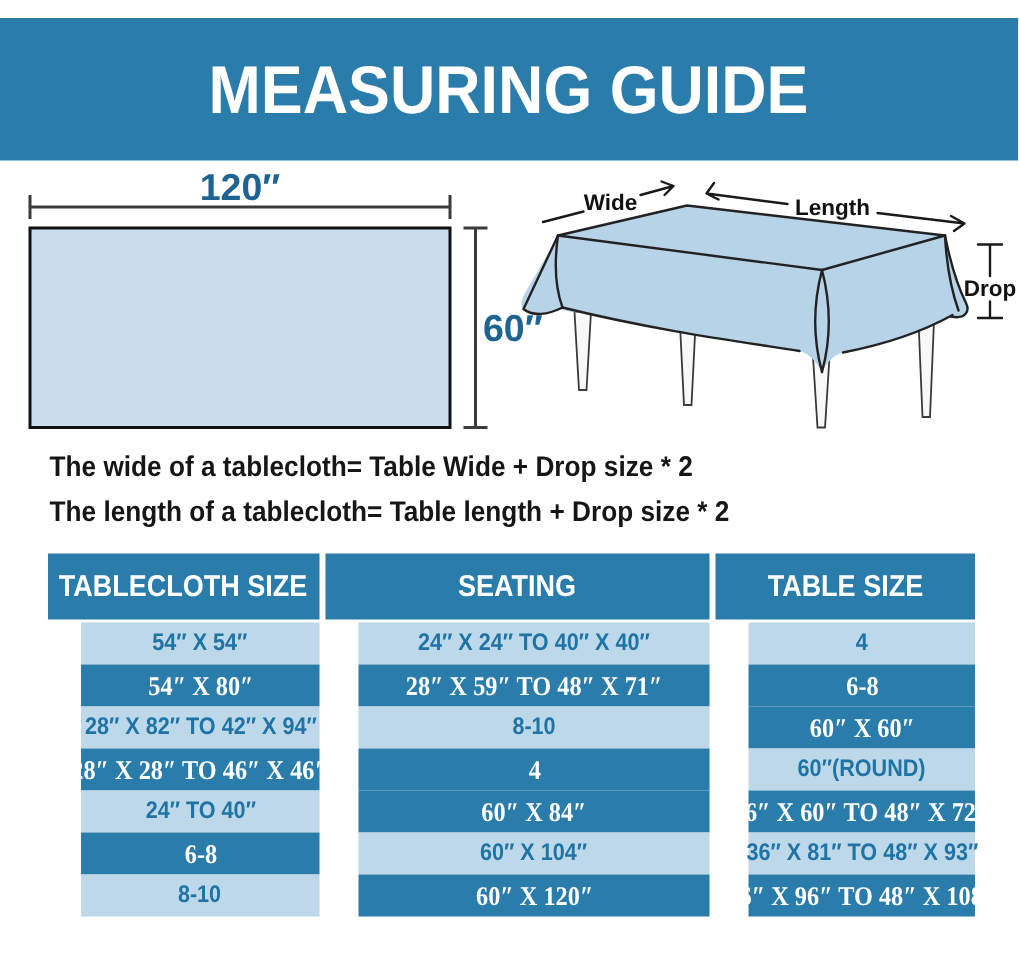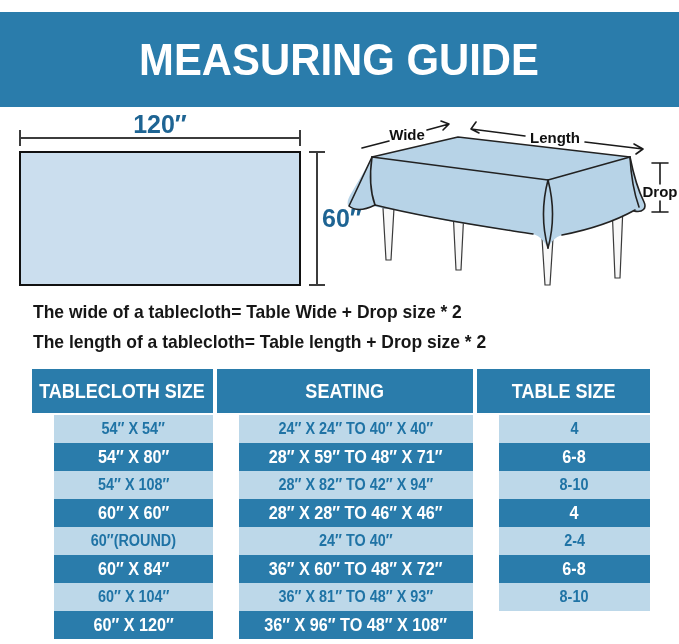--- a/index.html
+++ b/index.html
@@ -52,21 +52,21 @@
   .tbl-grid{display:grid;grid-template-columns:181px 256px 173px;column-gap:4px;background:#fff;}
   .tbl-head{margin-bottom:2px;}
   .cell{
     display:flex;align-items:center;justify-content:center;
     font-weight:bold;white-space:nowrap;
   }
   .cell span{transform:scaleX(.9);display:inline-block;}
   .head-cell{height:44px;background:var(--banner_blue);color:#fff;font-size:20px;}
   .tbl-body .cell{height:28px;margin-left:22px;}
   .row-light{background:var(--row_light_blue);color:var(--light_row_text);font-size:16px;}
-  .row-dark{background:var(--row_dark_blue);color:#fff;font-size:18px;}
+  .row-dark{background:var(--row_dark_blue);color:#fff;font-size:18px;font-family:Liberation Serif, serif;}
 </style>
 </head>
 <body>
 
 <div class="page">
 
   <header class="banner">
     <h1>MEASURING GUIDE</h1>
   </header>
 
@@ -155,23 +155,20 @@
           <span>54″ X 80″</span>
         </div>
       <div class="cell row-dark">
           <span>28″ X 59″ TO 48″ X 71″</span>
         </div>
       <div class="cell row-dark">
           <span>6-8</span>
         </div>
 
       <div class="cell row-light">
-          <span>54″ X 108″</span>
-        </div>
-      <div class="cell row-light">
           <span>28″ X 82″ TO 42″ X 94″</span>
         </div>
       <div class="cell row-light">
           <span>8-10</span>
         </div>
 
       <div class="cell row-dark">
           <span>60″ X 60″</span>
         </div>
       <div class="cell row-dark">
@@ -179,23 +176,20 @@
         </div>
       <div class="cell row-dark">
           <span>4</span>
         </div>
 
       <div class="cell row-light">
           <span>60″(ROUND)</span>
         </div>
       <div class="cell row-light">
           <span>24″ TO 40″</span>
-        </div>
-      <div class="cell row-light">
-          <span>2-4</span>
         </div>
 
       <div class="cell row-dark">
           <span>60″ X 84″</span>
         </div>
       <div class="cell row-dark">
           <span>36″ X 60″ TO 48″ X 72″</span>
         </div>
       <div class="cell row-dark">
           <span>6-8</span>

